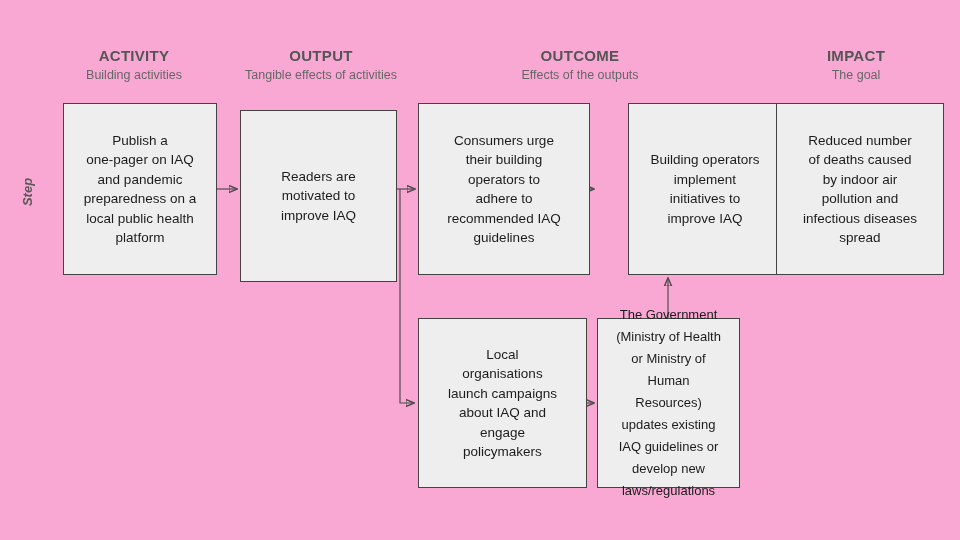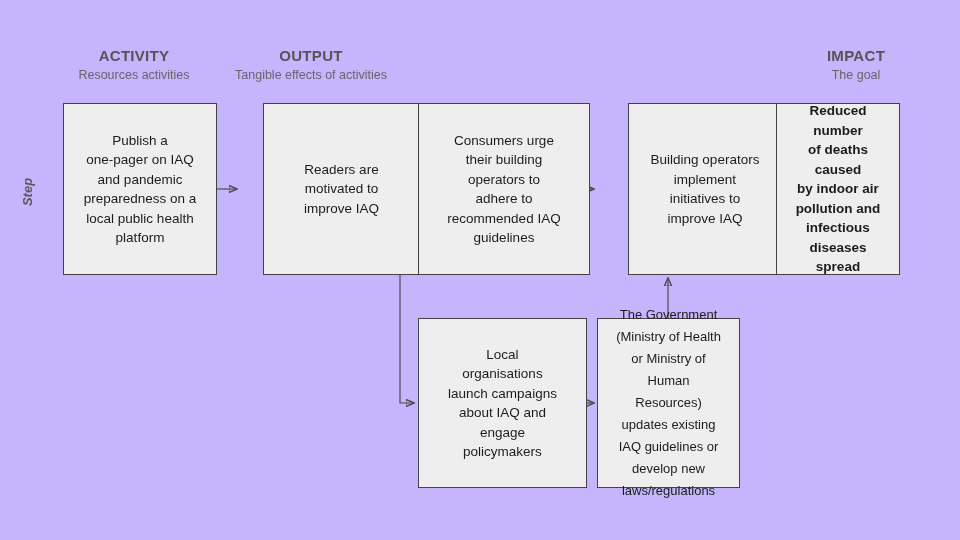--- a/index.html
+++ b/index.html
@@ -1,21 +1,21 @@
 <!DOCTYPE html>
 <html><head>
 <meta charset="utf-8">
 <style>
   * { margin: 0; padding: 0; box-sizing: border-box; }
   html, body { background: #ffffff; }
   .canvas {
     position: relative;
     width: 960px;
     height: 540px;
-    background: #c4b5fd;
+    background: #f9a8d4;
     font-family: "Liberation Sans", sans-serif;
     overflow: hidden;
   }
 
   
   .col-header {
     position: absolute;
     top: 46px;
     width: 200px;
     text-align: center;
@@ -27,21 +27,21 @@
     letter-spacing: 0.3px;
     line-height: 19px;
   }
   .col-header .subtitle {
     font-size: 12.5px;
     color: #666666;
     line-height: 16px;
     margin-top: 2px;
   }
   .hdr-activity { left: 34px; }
-  .hdr-output   { left: 211px; }
+  .hdr-output   { left: 221px; }
   .hdr-outcome  { left: 480px; }
   .hdr-impact   { left: 756px; }
 
   
   .step-label {
     position: absolute;
     left: 27px;
     top: 192px;
     transform: translate(-50%, -50%) rotate(-90deg);
     font-size: 13px;
@@ -67,24 +67,24 @@
     line-height: 19.5px;
     color: #1c1c1c;
     white-space: pre-line;
   }
   .node-small .node-text {
     font-size: 13px;
     line-height: 22px;
   }
 
   .n1 { left: 63px;  top: 103px; width: 154px; height: 172px; }
-  .n2 { left: 240px; top: 103px; width: 157px; height: 172px; margin-left: 23px; }
+  .n2 { left: 240px; top: 110px; width: 157px; height: 172px; }
   .n3 { left: 418px; top: 103px; width: 172px; height: 172px; align-items: center; }
   .n4 { left: 628px; top: 103px; width: 154px; height: 172px; }
-  .n5 { left: 776px; top: 103px; width: 124px; height: 172px; font-weight: bold; }
+  .n5 { left: 776px; top: 103px; width: 168px; height: 172px; }
   .n6 { left: 418px; top: 318px; width: 169px; height: 170px; }
   .n7 { left: 597px; top: 318px; width: 143px; height: 170px; }
 
   
   svg.arrows {
     position: absolute;
     left: 0; top: 0;
     width: 960px; height: 540px;
     pointer-events: none;
   }
@@ -94,27 +94,29 @@
     fill: none;
   }
 </style>
 </head>
 <body>
 
 <div class="canvas">
 
   <div class="col-header hdr-activity">
     <div class="title">ACTIVITY</div>
-    <div class="subtitle">Resources activities</div>
+    <div class="subtitle">Building activities</div>
   </div>
   <div class="col-header hdr-output">
     <div class="title">OUTPUT</div>
     <div class="subtitle">Tangible effects of activities</div>
   </div>
   <div class="col-header hdr-outcome">
+    <div class="title">OUTCOME</div>
+    <div class="subtitle">Effects of the outputs</div>
   </div>
   <div class="col-header hdr-impact">
     <div class="title">IMPACT</div>
     <div class="subtitle">The goal</div>
   </div>
 
   <div class="step-label">Step</div>
 
   <svg class="arrows" viewBox="0 0 960 540" aria-hidden="true">
     <defs>

